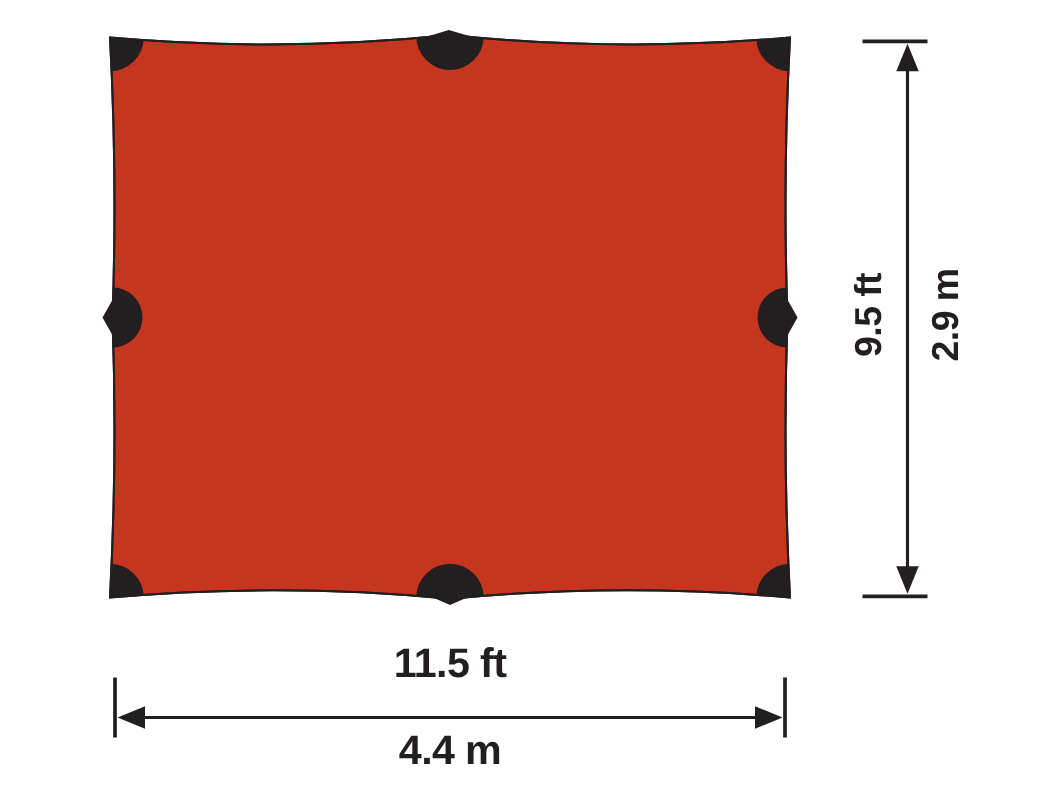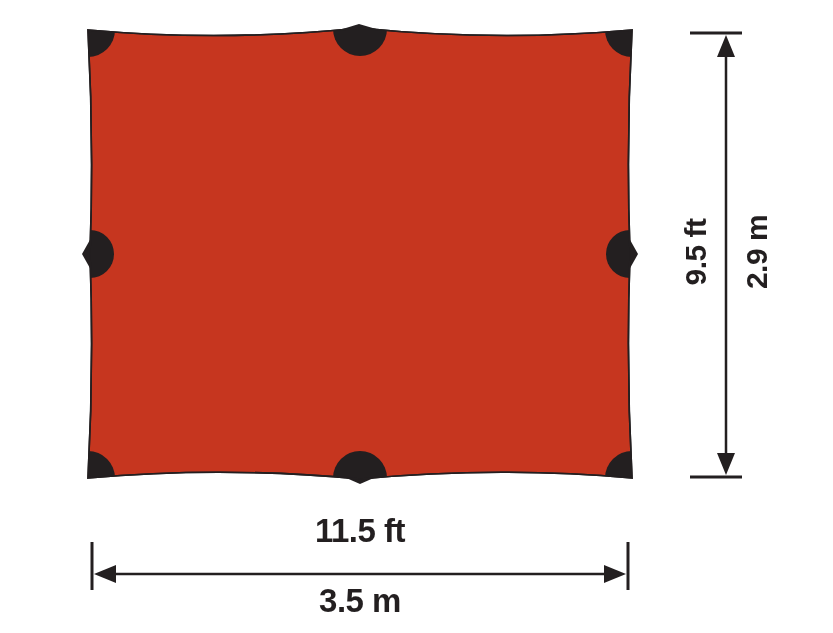--- a/index.html
+++ b/index.html
@@ -105,19 +105,19 @@
       <line x1="92" y1="542" x2="92" y2="590"></line>
       <line x1="628" y1="542" x2="628" y2="590"></line>
       <line x1="100" y1="574" x2="620" y2="574" stroke-width="2.5"></line>
       <polygon points="94,574 116,565 116,583" fill="#231F20" stroke="none"></polygon>
       <polygon points="626,574 604,565 604,583" fill="#231F20" stroke="none"></polygon>
     </g>
   </svg>
 
   <div class="dim-label h-width" style="left:360px; top:530px;">11.5 ft</div>
 
-  <div class="dim-label h-width" style="left:360px; top:600px;">3.5 m</div>
+  <div class="dim-label h-width" style="left:360px; top:600px;">4.4 m</div>
 
   <div class="dim-label v-height" style="left:696px; top:252px;">9.5 ft</div>
 
   <div class="dim-label v-height" style="left:757px; top:252px;">2.9 m</div>
 
 </div>
 
 </body></html>

